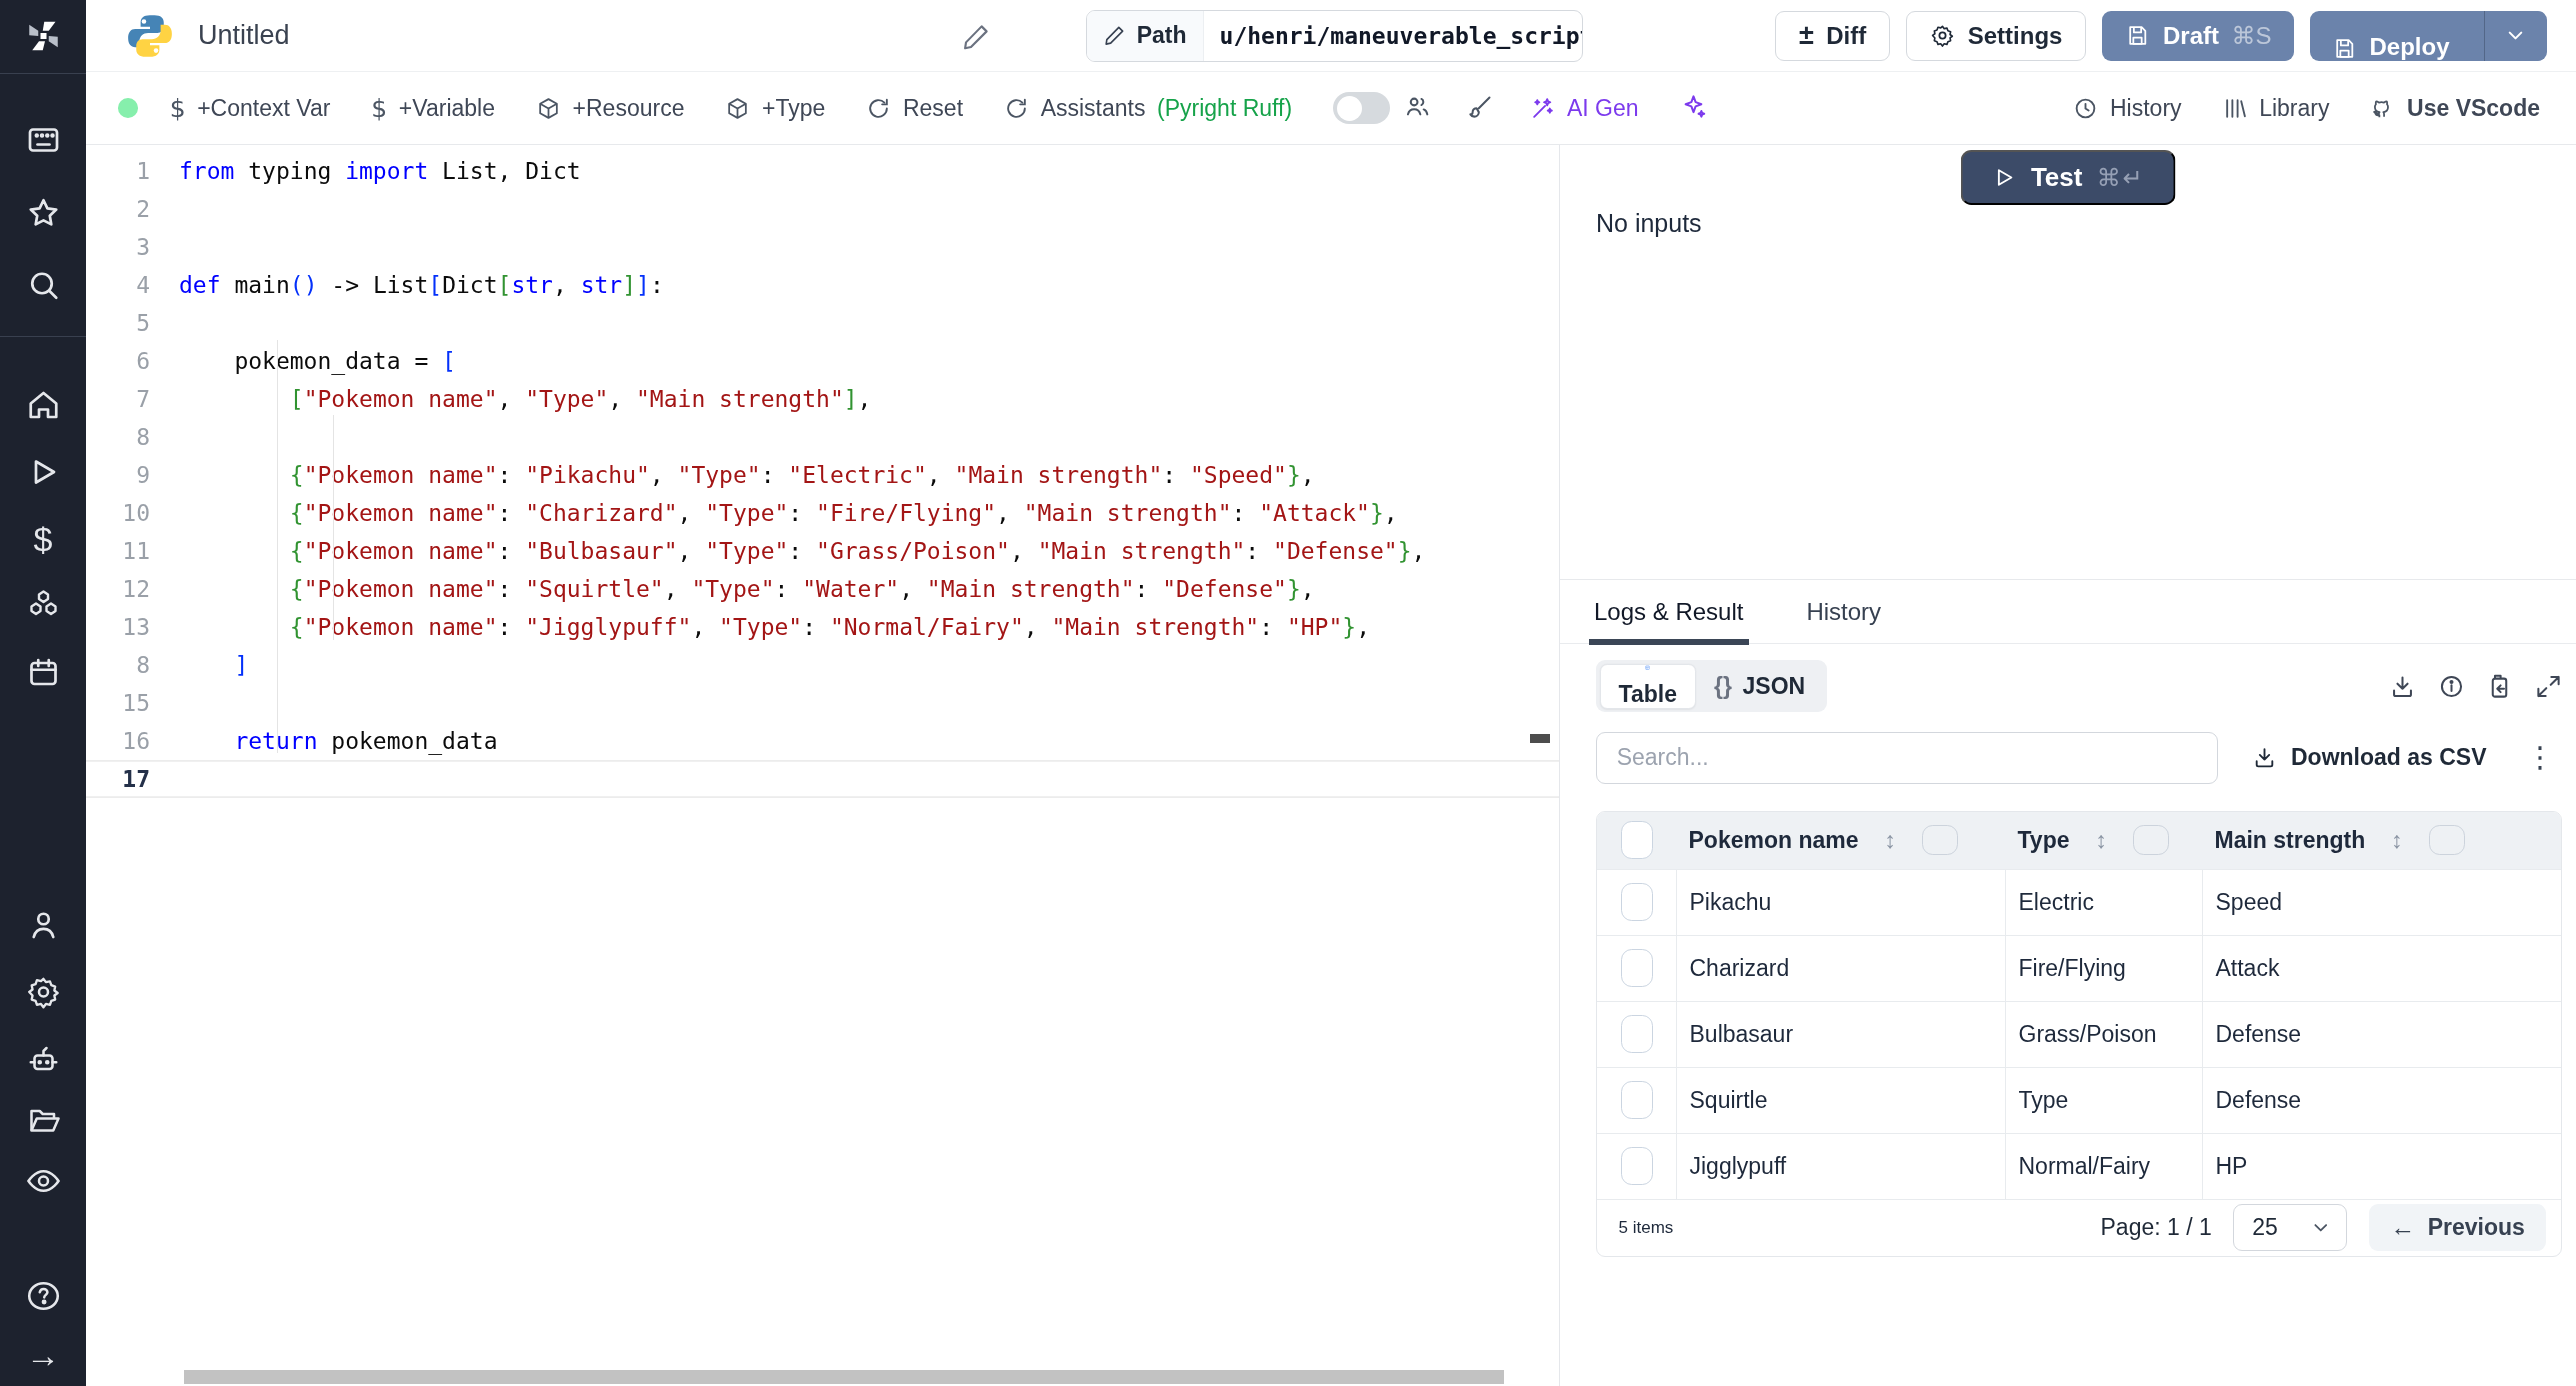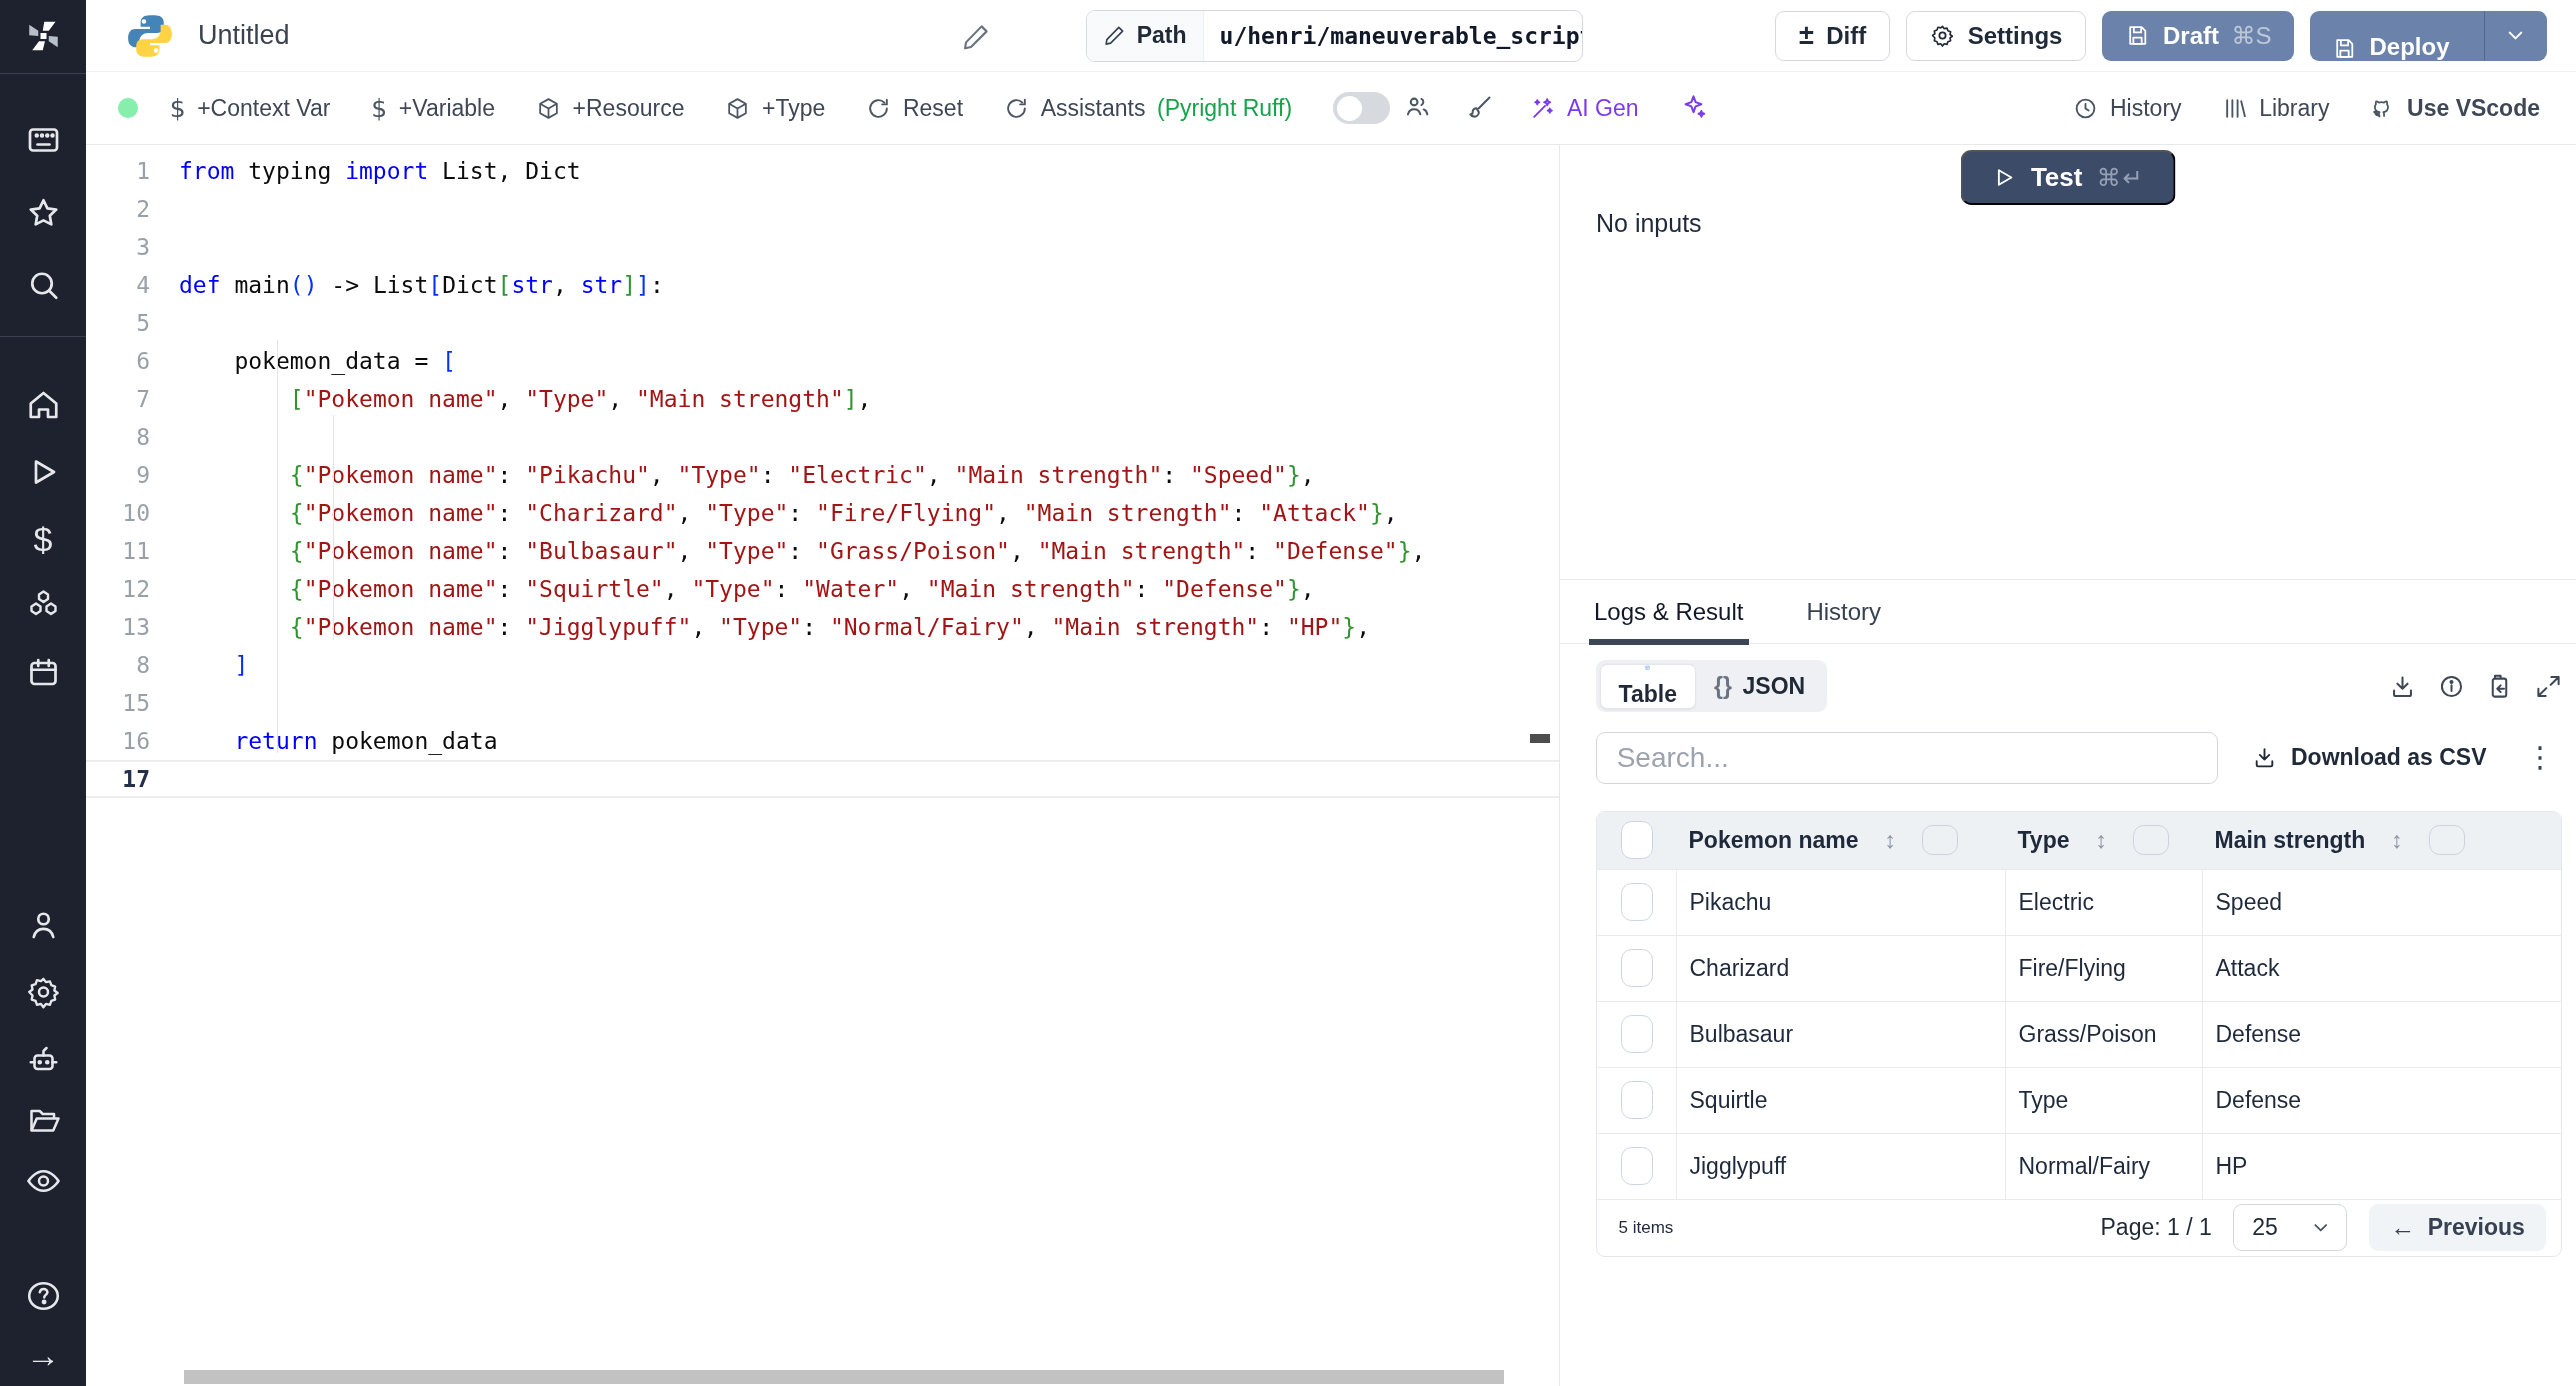--- a/index.html
+++ b/index.html
@@ -102,21 +102,21 @@
   .seg-chip { display:flex; align-items:center; gap:10.7px; height:45px; padding:0 18px; border-radius:7.2px;
               font-size:23px; font-weight:600; color:#6b7280; cursor:pointer; }
   .seg-chip.active { background:#fff; border:0.9px solid #e3e6ea; color:#1f2937; box-shadow:0 0.9px 1.8px rgba(0,0,0,.06);flex-direction:column; }
   .seg-chip svg { width:25px; height:25px; color:var(--table-icon-blue,#3b82f6); }
   .braces { font-weight:700; color:#6b7280; font-size:23px; }
   .seg-icons { display:flex; align-items:center; gap:21.5px; color:#3f4756; }
   .seg-icons svg { width:27px; height:27px; cursor:pointer; }
 
   .search-row { margin-top:19.7px; display:flex; align-items:center; justify-content:space-between; }
   .search-input { width:622px; height:52px; border:0.9px solid #d3d7dd; border-radius:9px; padding:0 19.7px;
-                  font-size:28px; color:#1f2937; font-family:"Liberation Sans", sans-serif; }
+                  font-size:23px; color:#1f2937; font-family:"Liberation Sans", sans-serif; }
   .search-input::placeholder { color:#9ca3af; }
   .csv-group { display:flex; align-items:center; gap:39px; }
   .csv-btn { display:flex; align-items:center; gap:14.3px; font-size:23px; font-weight:600; color:#1f2937; cursor:pointer; }
   .csv-btn svg { width:25px; height:25px; }
   .kebab { font-size:29px; color:#374151; cursor:pointer; line-height:1; padding-right:7.2px; }
 
   
   .tcard { margin-top:27px; border:0.9px solid #e4e7eb; border-radius:9px; overflow:hidden; }
   .thead { display:flex; height:57px; background:#eef1f4; align-items:center; }
   .trow { display:flex; height:66px; align-items:center; border-top:0.9px solid #e8ebee; background:#fff; }

